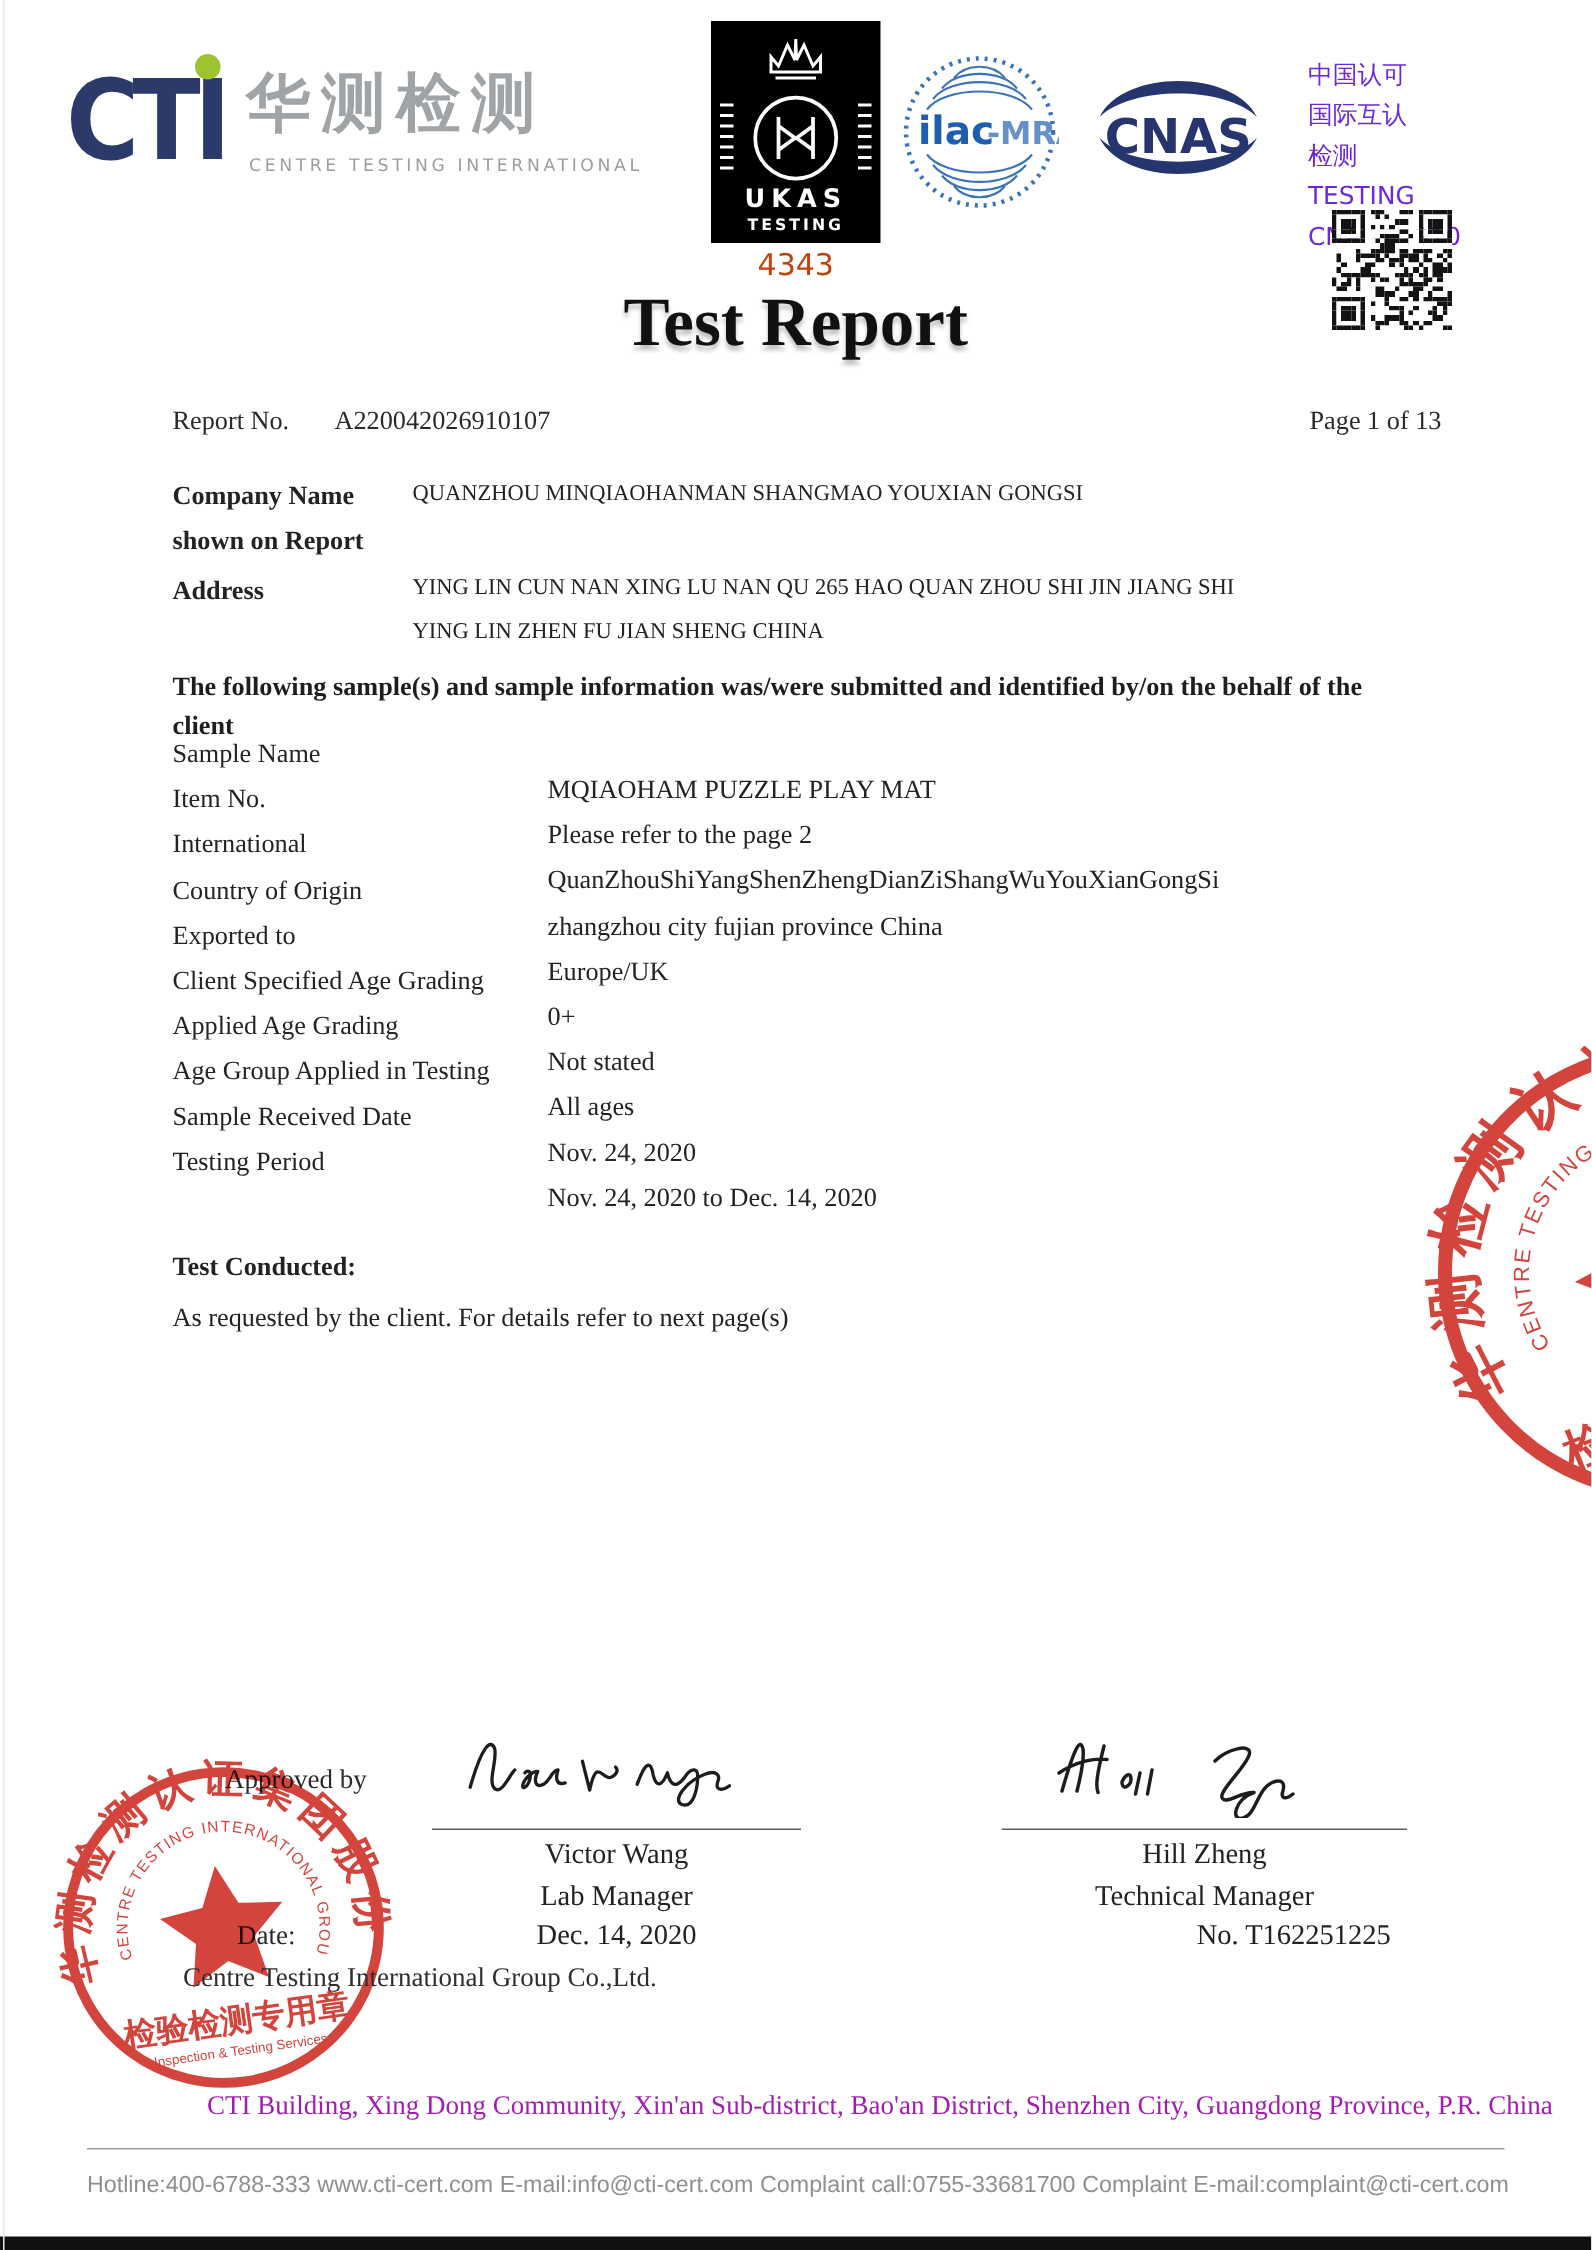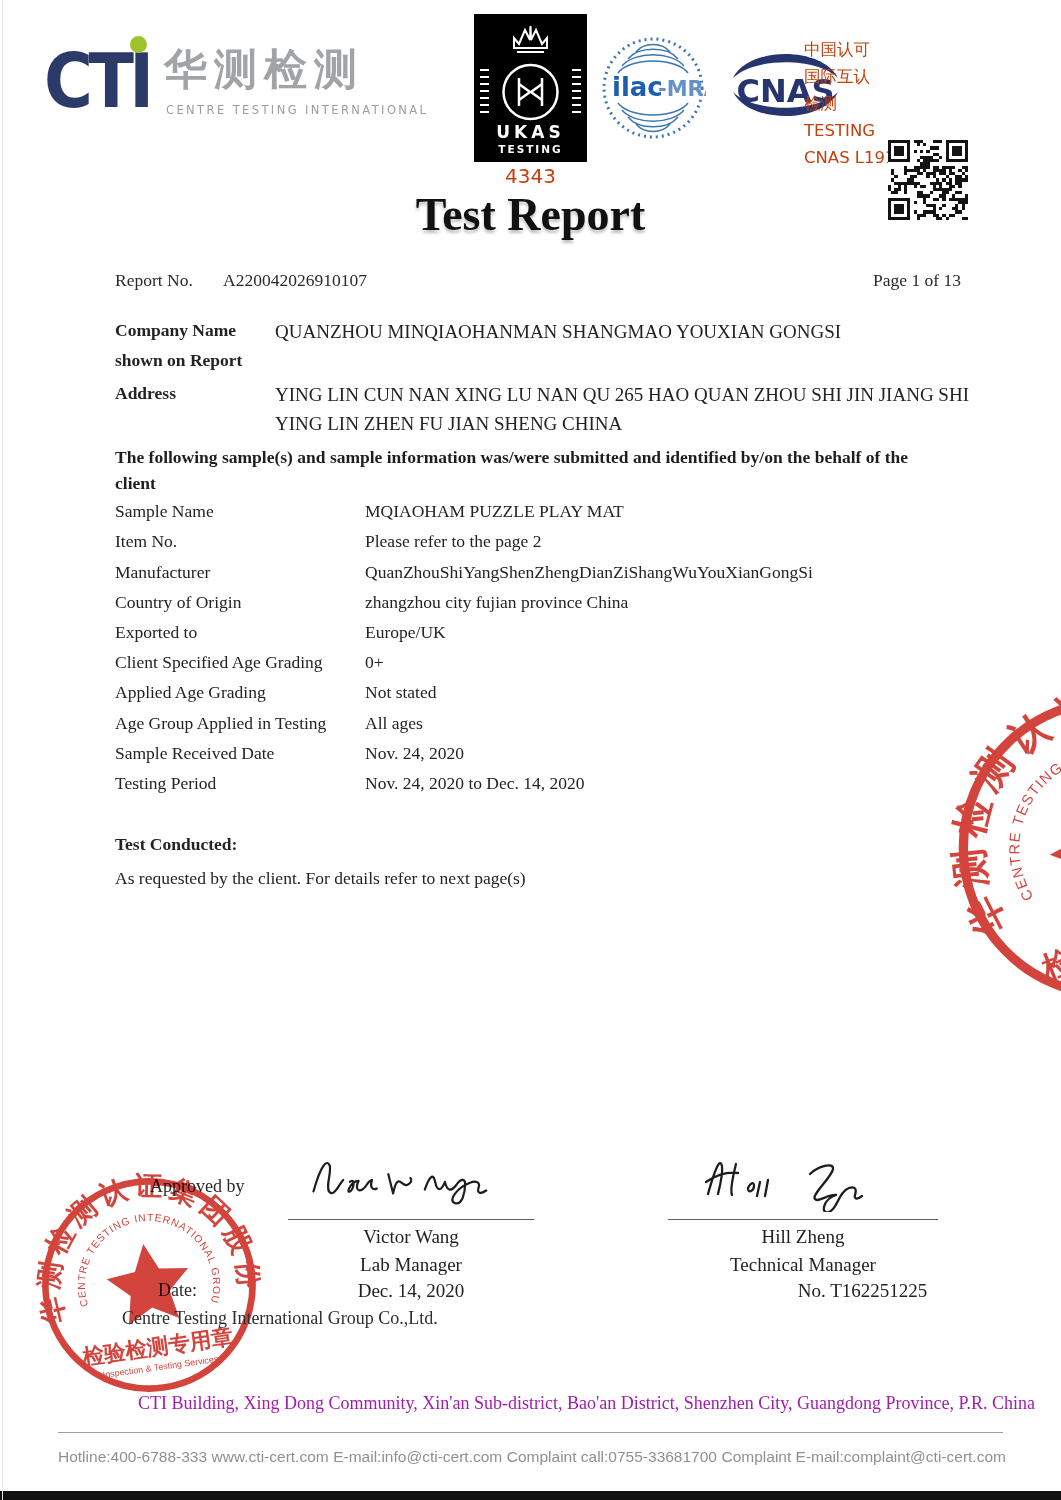--- a/index.html
+++ b/index.html
@@ -15,44 +15,44 @@
   .cti-cn{left:164px;top:46px;font-family:"DejaVu Sans","Liberation Sans",sans-serif;
     font-size:43px;font-weight:700;letter-spacing:7px;color:#a0a4a6;line-height:1.1;}
   .cti-sub{left:166px;top:103px;font-family:"DejaVu Sans","Liberation Sans",sans-serif;
     font-size:11.5px;letter-spacing:2.4px;color:#9a9ea0;}
 
   .ukas-box{left:474px;top:14px;width:113px;height:148px;background:#000;}
   .ukas-num{left:474px;top:164px;width:113px;text-align:center;
     font-family:"DejaVu Sans","Liberation Sans",sans-serif;font-size:20px;color:#c2410c;}
   .ilac-box{left:600px;top:33px;width:106px;height:110px;}
   .cnas-box{left:727px;top:42px;width:117px;height:88px;}
-  .acc-text{left:804px;top:36px;font-family:"DejaVu Sans","Liberation Sans",sans-serif;
-    font-size:16.5px;line-height:27px;color:#c2410c;}
+  .acc-text{left:872px;top:36px;font-family:"DejaVu Sans","Liberation Sans",sans-serif;
+    font-size:16.5px;line-height:27px;color:#6d28d9;}
   .qr{left:888px;top:140px;width:80px;height:80px;display:grid;
     grid-template-columns:repeat(25,1fr);grid-template-rows:repeat(25,1fr);}
   .qr div{background:#fff;} .qr div.on{background:#131313;}
 
   
   .title{left:0;top:188px;width:1061px;text-align:center;font-size:46px;font-weight:700;
     color:#111;text-shadow:0 3px 3px rgba(0,0,0,.25);}
   .report-row{font-size:17.5px;color:#2a2a2a;}
   .rep-label{left:115px;top:270px;}
   .rep-no{left:223px;top:270px;}
   .rep-page{left:873px;top:270px;}
 
   
   .b{font-weight:700;}
   .lbl-col{left:115px;font-size:17.5px;}
-  .val-col{left:275px;font-size:19px;}
+  .val-col{left:275px;font-size:15px;}
 
   .statement{left:115px;top:444px;width:835px;font-size:17.5px;font-weight:700;
     line-height:26px;color:#1e1e1e;}
 
   .info-rows{left:115px;top:492px;width:840px;}
-  .info-row{display:flex;height:30.2px;align-items:flex-end;font-size:17.5px;}
+  .info-row{display:flex;height:30.2px;align-items:flex-start;font-size:17.5px;}
   .info-row .il{width:250px;flex:none;}
   .info-row .iv{flex:1;margin-top:24px;}
 
   .tc-head{left:115px;top:834px;font-size:17.5px;font-weight:700;}
   .tc-body{left:115px;top:868px;font-size:17.5px;}
 
   
   .sig-label{font-size:18px;color:#2a2a2a;}
   .sig-line{height:1px;background:#5c5c5c;}
   .sig-name{font-size:19px;text-align:center;color:#222;}
@@ -781,21 +781,21 @@
   <div class="abs info-rows">
     <div class="info-row">
         <div class="il">Sample Name</div>
         <div class="iv">MQIAOHAM PUZZLE PLAY MAT</div>
       </div>
     <div class="info-row">
         <div class="il">Item No.</div>
         <div class="iv">Please refer to the page 2</div>
       </div>
     <div class="info-row">
-        <div class="il">Manufacturer</div>
+        <div class="il">International</div>
         <div class="iv">QuanZhouShiYangShenZhengDianZiShangWuYouXianGongSi</div>
       </div>
     <div class="info-row">
         <div class="il">Country of Origin</div>
         <div class="iv">zhangzhou city fujian province China</div>
       </div>
     <div class="info-row">
         <div class="il">Exported to</div>
         <div class="iv">Europe/UK</div>
       </div>

